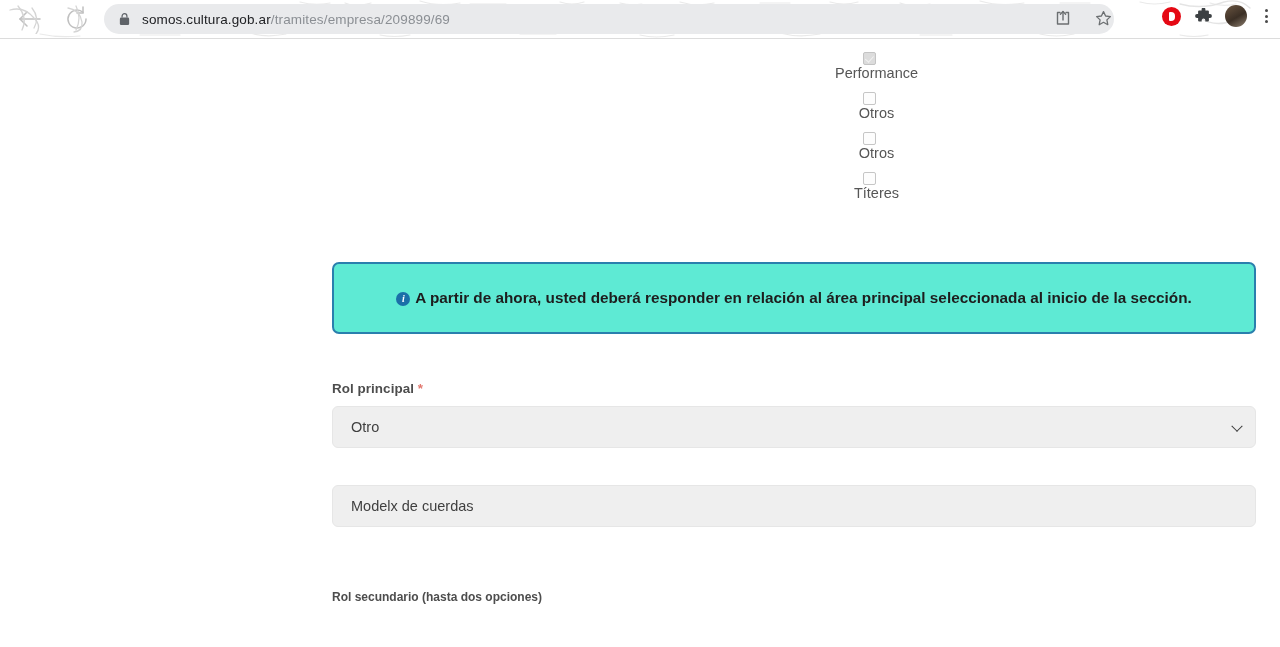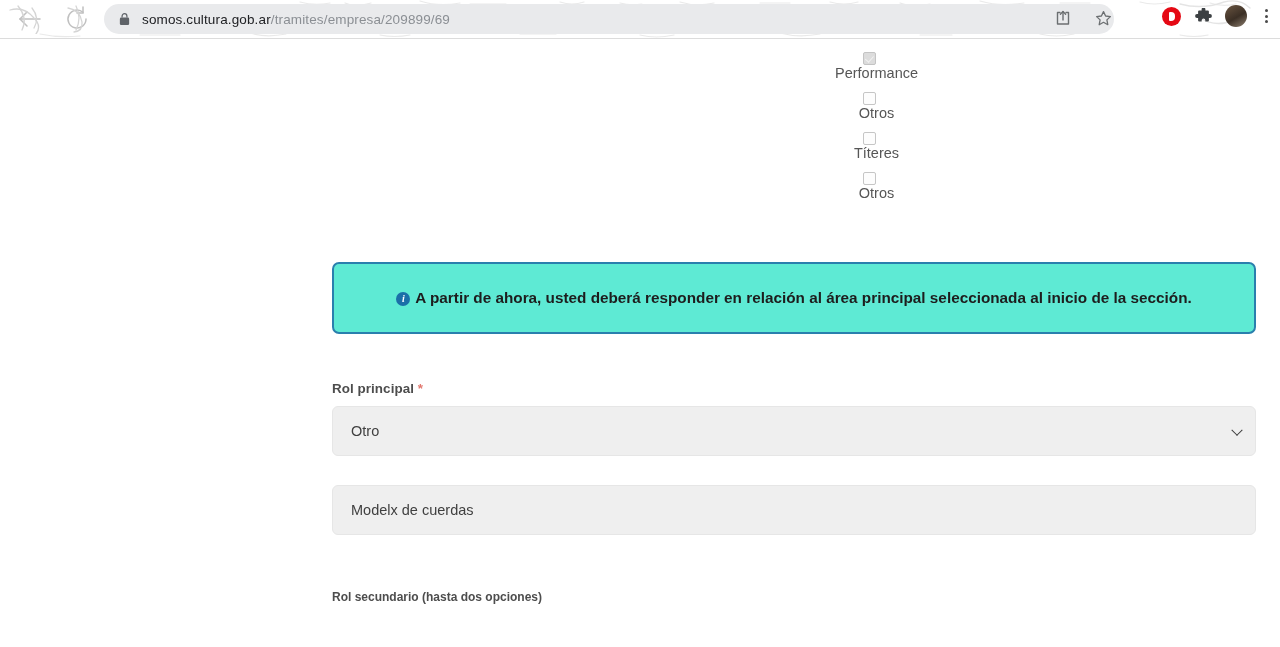--- a/index.html
+++ b/index.html
@@ -216,21 +216,21 @@
   .field-label {
     font-size: 13.4px;
     color: #4d4d4d;
     font-weight: bold;
     margin-bottom: 10px;
     letter-spacing: 0.005em;
   }
   .req { color: #e2786f; font-weight: bold; }
 
   .control {
-    height: 50px;
+    height: 42px;
     background: #efefef;
     border: 1px solid #e6e6e6;
     border-radius: 6px;
     box-sizing: border-box;
     display: flex;
     align-items: center;
     padding: 16px 18px;
     font-size: 14.5px;
     color: #3f3f3f;
     position: relative;
@@ -361,25 +361,25 @@
     <div class="check-row">
       <span class="cbox checked"></span>
       <span class="check-label">Performance</span>
     </div>
     <div class="check-row">
       <span class="cbox"></span>
       <span class="check-label">Otros</span>
     </div>
     <div class="check-row">
       <span class="cbox"></span>
-      <span class="check-label">Títeres</span>
+      <span class="check-label">Otros</span>
     </div>
     <div class="check-row">
       <span class="cbox"></span>
-      <span class="check-label">Otros</span>
+      <span class="check-label">Títeres</span>
     </div>
   </div>
 
   <div class="alert-info">
     <div class="alert-text">
       <span class="info-glyph">i</span><span>A partir de ahora, usted deberá responder en relación al área principal seleccionada al inicio de la sección.</span>
     </div>
   </div>
 
   <div class="field" style="top:342px;">

